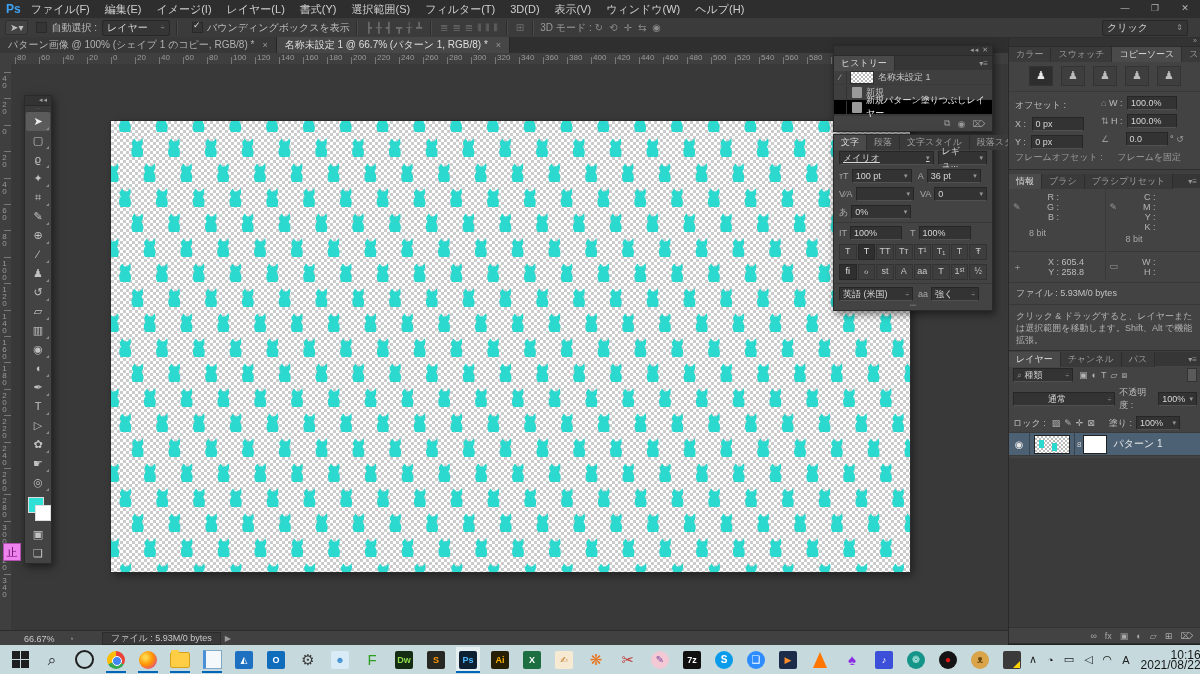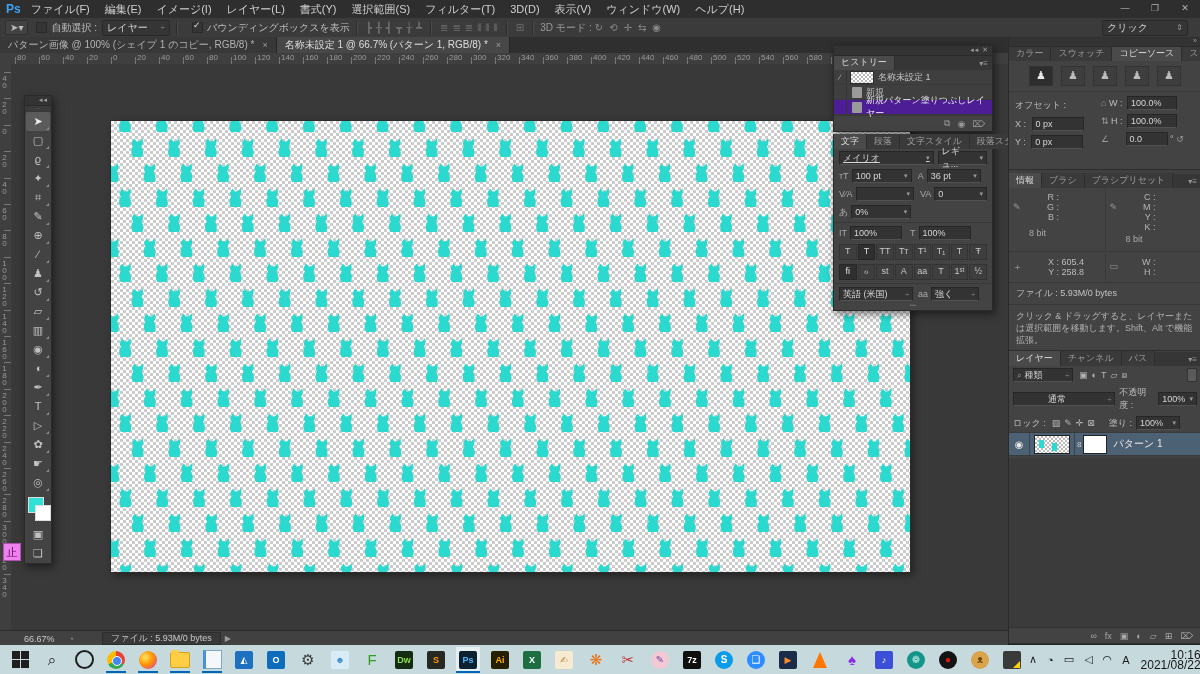--- a/index.html
+++ b/index.html
@@ -40,40 +40,40 @@
   .canvas-area{left:11px;top:64px;width:1189px;height:566px;background:#393939;}
   .document{left:111px;top:121px;width:799px;height:451px;
     background-color:#fff;
     background-image:linear-gradient(45deg,#cbcbcb 25%,transparent 25%,transparent 75%,#cbcbcb 75%),linear-gradient(45deg,#cbcbcb 25%,transparent 25%,transparent 75%,#cbcbcb 75%);
     background-size:6px 6px;background-position:0 0,3px 3px;
     box-shadow:0 0 0 1px #2c2c2c,3px 3px 8px rgba(0,0,0,.45);}
   
   .panel{background:#434343;border:1px solid #2a2a2a;box-shadow:2px 3px 8px rgba(0,0,0,.5);}
   .minihead{height:9px;background:#333;border-bottom:1px solid #2a2a2a;position:relative;}
   .minihead .mh{position:absolute;right:3px;top:0px;color:#9c9c9c;font-size:7px;letter-spacing:1px;}
-  .ptabs{display:flex;background:#363636;height:14px;align-items:flex-end;}
+  .ptabs{display:flex;background:#363636;height:14px;align-items:center;}
   .ptab{padding:1px 7px;font-size:9px;color:#9f9f9f;background:#3a3a3a;border-right:1px solid #2d2d2d;white-space:nowrap;}
   .ptab.active{background:#4a4a4a;color:#dcdcdc;}
   .pmenu{margin-left:auto;color:#9a9a9a;font-size:8px;padding:2px 4px;}
   .field{display:inline-flex;align-items:center;background:#333;border:1px solid #262626;border-bottom-color:#515151;color:#d6d6d6;font-size:9px;padding:0 3px;height:12px;}
   .field .arr{margin-left:auto;color:#999;font-size:7px;padding-left:4px;}
   .iconlabel{color:#a8a8a8;font-size:9px;margin-right:3px;}
   
   .toolbar{left:24px;top:95px;width:26px;}
   .toolbar .grip{height:5px;border-bottom:1px solid #383838;background:#3a3a3a;text-align:center;color:#777;font-size:5px;line-height:4px;}
   .tool{width:24px;height:19px;margin:0 auto;text-align:center;line-height:19px;color:#c2c2c2;font-size:11px;position:relative;}
   .tool.active{background:#5b5b5b;border-radius:2px;color:#eee;}
   .tool .tri{position:absolute;right:1px;bottom:1px;width:0;height:0;border-left:3px solid transparent;border-bottom:3px solid #8a8a8a;}
   .swatches{position:relative;height:30px;margin-top:3px;}
   .fgsw{position:absolute;left:3px;top:2px;width:14px;height:14px;border:1px solid #ddd;}
   .bgsw{position:absolute;left:10px;top:10px;width:14px;height:14px;border:1px solid #ddd;background:#fff;}
   
   .history{left:833px;top:45px;width:158px;}
   .hrow{display:flex;align-items:center;height:14px;background:#3f3f3f;color:#c6c6c6;font-size:9px;border-bottom:1px solid #3a3a3a;}
-  .hrow.sel{background:#4c1d95;color:#e8e8e8;justify-content:center;}
+  .hrow.sel{background:#000000;color:#e8e8e8;justify-content:center;}
   .hbox{width:12px;height:13px;border-right:1px solid #333;margin-right:3px;flex:none;text-align:center;font-size:8px;color:#bbb;line-height:13px;}
   .hthumb{width:22px;height:11px;flex:none;margin-right:4px;background-color:#fff;background-image:linear-gradient(45deg,#bbb 25%,transparent 25%,transparent 75%,#bbb 75%),linear-gradient(45deg,#bbb 25%,transparent 25%,transparent 75%,#bbb 75%);background-size:4px 4px;background-position:0 0,2px 2px;border:1px solid #2e2e2e;}
   .hdoc{width:10px;height:11px;background:#9a9a9a;flex:none;margin:0 4px 0 2px;border-radius:1px;}
   .hfooter{height:15px;background:#434343;display:flex;align-items:center;justify-content:flex-end;border-top:1px solid #383838;}
   .hfooter span{color:#9b9b9b;font-size:9px;margin-right:7px;}
   
   .charpanel{left:833px;top:134px;width:158px;}
   .crow{display:flex;align-items:center;padding:2px 5px;}
   .stylebtns{display:flex;padding:2px 5px;gap:1px;}
   .sbtn{width:17px;height:14px;background:#3e3e3e;border:1px solid #333;color:#c9c9c9;font-size:9px;text-align:center;line-height:13px;}
@@ -977,20 +977,24 @@
                 <span>100.0%</span>
               </span></div>
           <div><span style="color:#9a9a9a;">∠</span>
             <span class="field" style="width:34px;margin-left:14px;">
                 <span>0.0</span>
               </span>
             <span>°</span>
             <span style="color:#9a9a9a;">↺</span></div>
         </div>
       </div>
+      <div style="padding:2px 6px;color:#9a9a9a;font-size:9px;white-space:nowrap;overflow:hidden;">
+        <span>フレームオフセット :</span>
+        <span style="margin-left:12px;">フレームを固定</span>
+      </div>
     </div>
 
     <div class="dockgroup" style="margin-top:4px;">
       <div class="ptabs" id="infoTabs">
           <span class="ptab active">情報</span>
           <span class="ptab">ブラシ</span>
           <span class="ptab">ブラシプリセット</span>
           <span class="pmenu">▾≡</span>
         </div>
       <div class="inforow">

